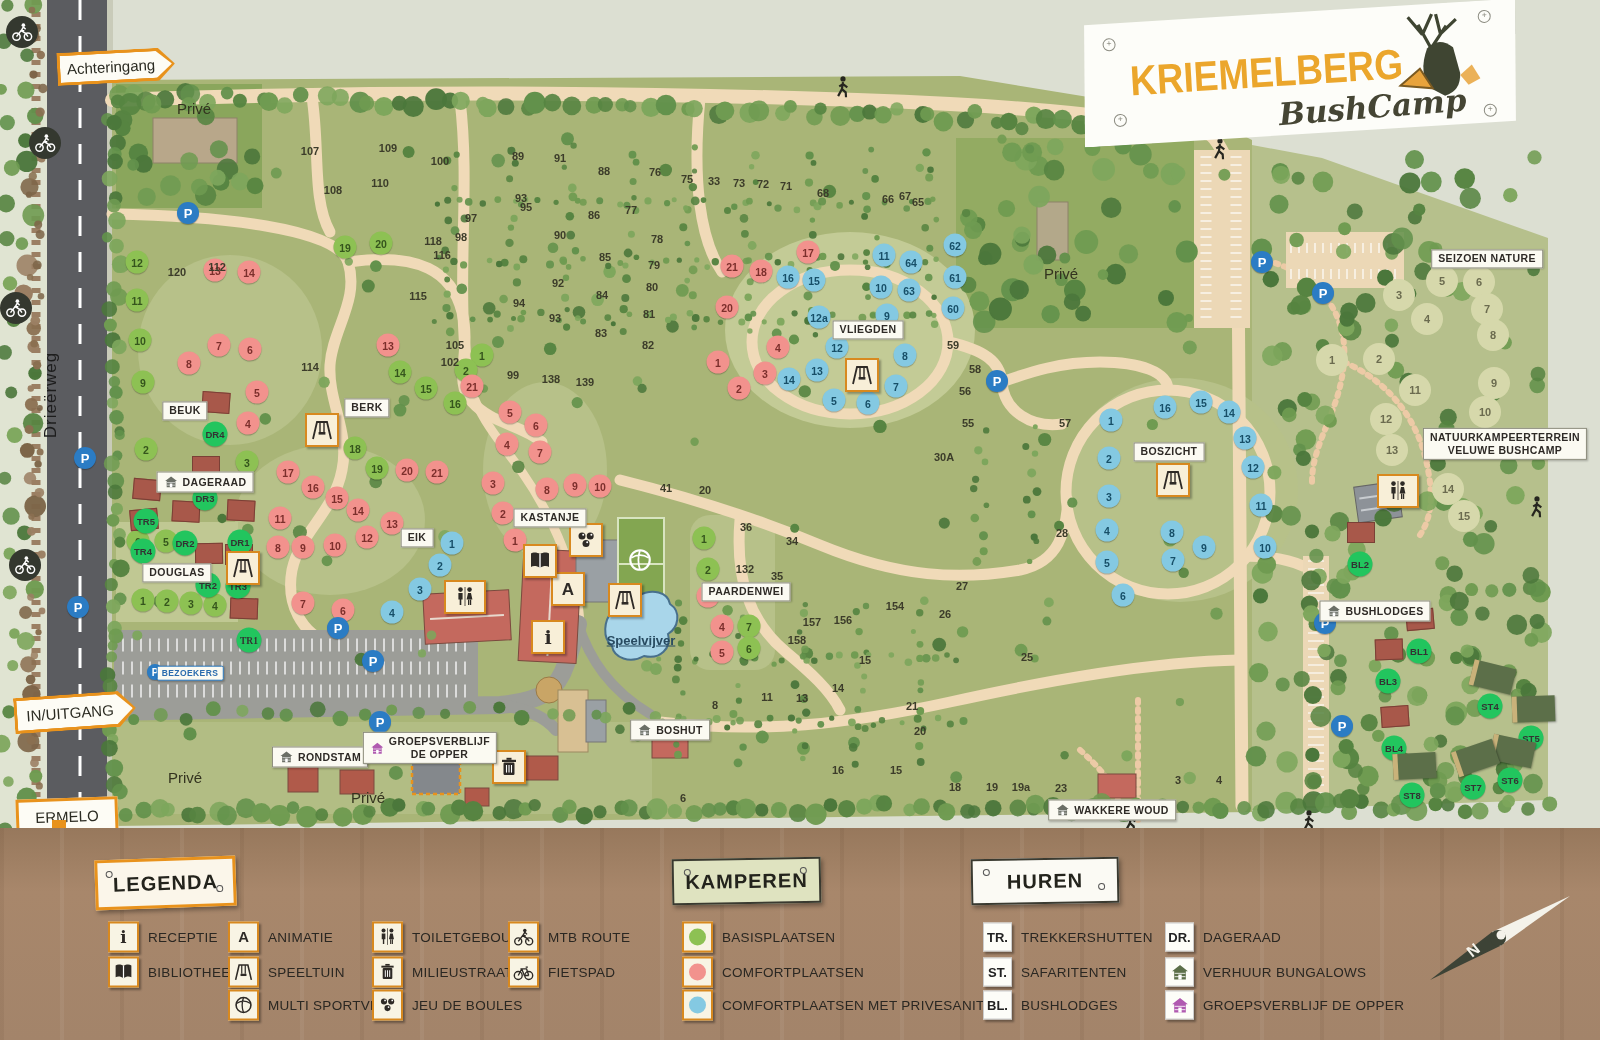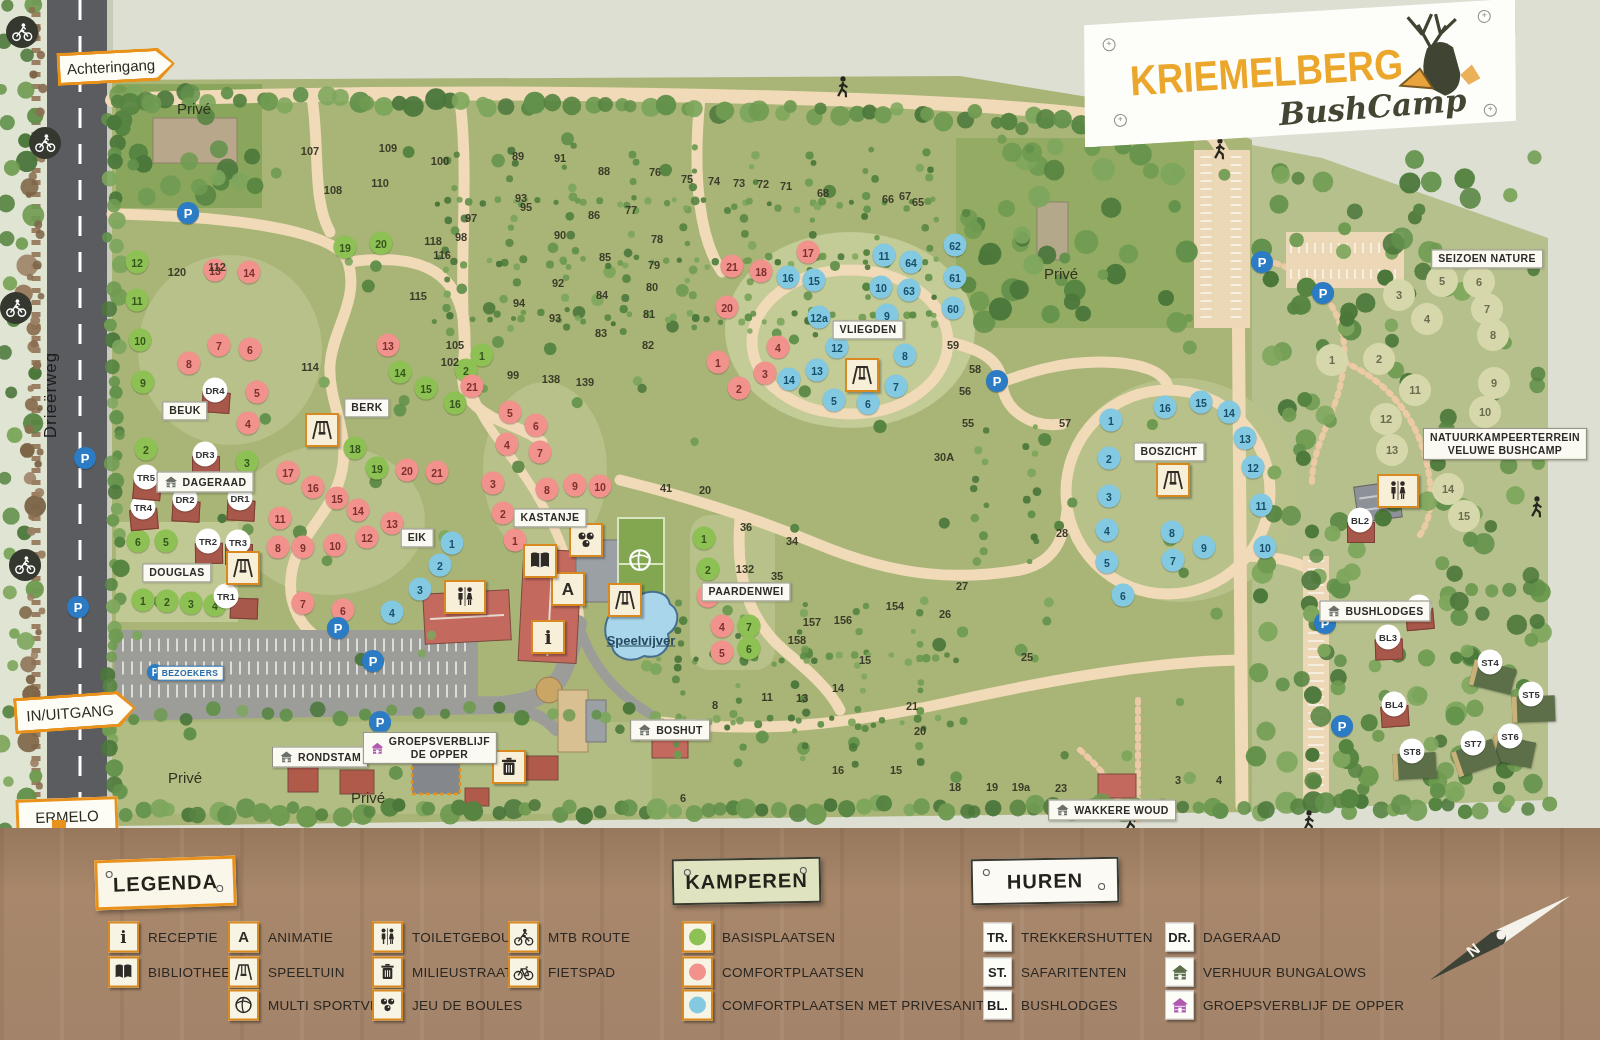--- a/index.html
+++ b/index.html
@@ -7,21 +7,21 @@
        font-family:"Liberation Sans",sans-serif;background:#dcdfd2;}
   #stage{position:absolute;inset:0;}
   #base{position:absolute;left:0;top:0;}
   #overlay{position:absolute;left:0;top:0;width:1600px;height:830px;}
 
   
   .marker{position:absolute;width:23px;height:23px;border-radius:50%;
     transform:translate(-50%,-50%);display:flex;align-items:center;justify-content:center;
     font-size:10.5px;font-weight:bold;box-shadow:0 1px 1px rgba(0,0,0,.25);}
   .marker.nature{width:32px;height:32px;box-shadow:none;font-size:11px;}
-  .marker.rental{width:25px;height:25px;background:#ffffff;color:#333;font-size:9.5px;}
+  .marker.rental{width:25px;height:25px;background:#22c55e;color:#333;font-size:9.5px;margin-top:44px;}
   .plain-num{position:absolute;transform:translate(-50%,-50%);font-size:11px;
     font-weight:600;color:#3c3c2a;white-space:nowrap;}
   .area-label{position:absolute;transform:translate(-50%,-50%);background:#fbfaf2;
     border:1px solid #8a8a7a;box-shadow:1px 1px 2px rgba(0,0,0,.25);padding:2px 6px;
     font-size:10.5px;font-weight:600;letter-spacing:.4px;color:#2e2a26;white-space:pre-line;
     text-align:center;display:flex;align-items:center;gap:4px;line-height:1.25;}
   .area-label.blue{border:1px solid #2b7cc4;color:#2b6cae;font-size:8.5px;padding:1px 4px;border-radius:2px;}
   .prive-label{position:absolute;transform:translate(-50%,-50%);font-size:15px;color:#33331f;}
   .water-label{position:absolute;transform:translate(-50%,-50%);font-size:13px;color:#274a60;font-weight:600;}
   .fac{position:absolute;transform:translate(-50%,-50%);display:flex;align-items:center;justify-content:center;}
@@ -1329,21 +1329,21 @@
       <div class="marker nature" style="left: 1487px; top: 309px; background: rgb(214, 216, 171); color: rgb(107, 107, 79);">7</div>
       <div class="marker nature" style="left: 1493px; top: 335px; background: rgb(214, 216, 171); color: rgb(107, 107, 79);">8</div>
       <div class="marker nature" style="left: 1494px; top: 383px; background: rgb(214, 216, 171); color: rgb(107, 107, 79);">9</div>
       <div class="marker nature" style="left: 1485px; top: 412px; background: rgb(214, 216, 171); color: rgb(107, 107, 79);">10</div>
       <div class="marker nature" style="left: 1415px; top: 390px; background: rgb(214, 216, 171); color: rgb(107, 107, 79);">11</div>
       <div class="marker nature" style="left: 1386px; top: 419px; background: rgb(214, 216, 171); color: rgb(107, 107, 79);">12</div>
       <div class="marker nature" style="left: 1392px; top: 450px; background: rgb(214, 216, 171); color: rgb(107, 107, 79);">13</div>
       <div class="marker nature" style="left: 1448px; top: 489px; background: rgb(214, 216, 171); color: rgb(107, 107, 79);">14</div>
       <div class="marker nature" style="left: 1464px; top: 516px; background: rgb(214, 216, 171); color: rgb(107, 107, 79);">15</div>
       <div class="" style="position: absolute; left: 230px; top: 598px; width: 26px; height: 19px; background: rgb(168, 88, 74); border: 1px solid rgb(122, 64, 54); transform: rotate(2deg);"></div>
-      <div class="marker rental" style="left: 226px; top: 596px;">TR1</div>
+      <div class="marker rental" style="left: 249px; top: 596px; font-family: Liberation Serif, serif;">TR1</div>
       <div class="" style="position: absolute; left: 195px; top: 543px; width: 26px; height: 19px; background: rgb(168, 88, 74); border: 1px solid rgb(122, 64, 54); transform: rotate(-1deg);"></div>
       <div class="marker rental" style="left: 208px; top: 541px;">TR2</div>
       <div class="" style="position: absolute; left: 225px; top: 544px; width: 26px; height: 19px; background: rgb(168, 88, 74); border: 1px solid rgb(122, 64, 54); transform: rotate(0deg);"></div>
       <div class="marker rental" style="left: 238px; top: 542px;">TR3</div>
       <div class="" style="position: absolute; left: 130px; top: 509px; width: 26px; height: 19px; background: rgb(168, 88, 74); border: 1px solid rgb(122, 64, 54); transform: rotate(-5deg);"></div>
       <div class="marker rental" style="left: 143px; top: 507px;">TR4</div>
       <div class="" style="position: absolute; left: 133px; top: 479px; width: 26px; height: 19px; background: rgb(168, 88, 74); border: 1px solid rgb(122, 64, 54); transform: rotate(5deg);"></div>
       <div class="marker rental" style="left: 146px; top: 477px;">TR5</div>
       <div class="" style="position: absolute; left: 227px; top: 500px; width: 26px; height: 19px; background: rgb(168, 88, 74); border: 1px solid rgb(122, 64, 54); transform: rotate(3deg);"></div>
       <div class="marker rental" style="left: 240px; top: 498px;">DR1</div>
@@ -1375,21 +1375,21 @@
       <div class="plain-num" style="left: 388px; top: 148px;">109</div>
       <div class="plain-num" style="left: 333px; top: 190px;">108</div>
       <div class="plain-num" style="left: 380px; top: 183px;">110</div>
       <div class="plain-num" style="left: 440px; top: 161px;">100</div>
       <div class="plain-num" style="left: 518px; top: 156px;">89</div>
       <div class="plain-num" style="left: 560px; top: 158px;">91</div>
       <div class="plain-num" style="left: 521px; top: 198px;">93</div>
       <div class="plain-num" style="left: 604px; top: 171px;">88</div>
       <div class="plain-num" style="left: 655px; top: 172px;">76</div>
       <div class="plain-num" style="left: 687px; top: 179px;">75</div>
-      <div class="plain-num" style="left: 714px; top: 181px;">74</div>
+      <div class="plain-num" style="left: 714px; top: 181px;">33</div>
       <div class="plain-num" style="left: 739px; top: 183px;">73</div>
       <div class="plain-num" style="left: 763px; top: 184px;">72</div>
       <div class="plain-num" style="left: 786px; top: 186px;">71</div>
       <div class="plain-num" style="left: 823px; top: 193px;">68</div>
       <div class="plain-num" style="left: 905px; top: 196px;">67</div>
       <div class="plain-num" style="left: 888px; top: 199px;">66</div>
       <div class="plain-num" style="left: 918px; top: 202px;">65</div>
       <div class="plain-num" style="left: 631px; top: 210px;">77</div>
       <div class="plain-num" style="left: 594px; top: 215px;">86</div>
       <div class="plain-num" style="left: 657px; top: 239px;">78</div>

